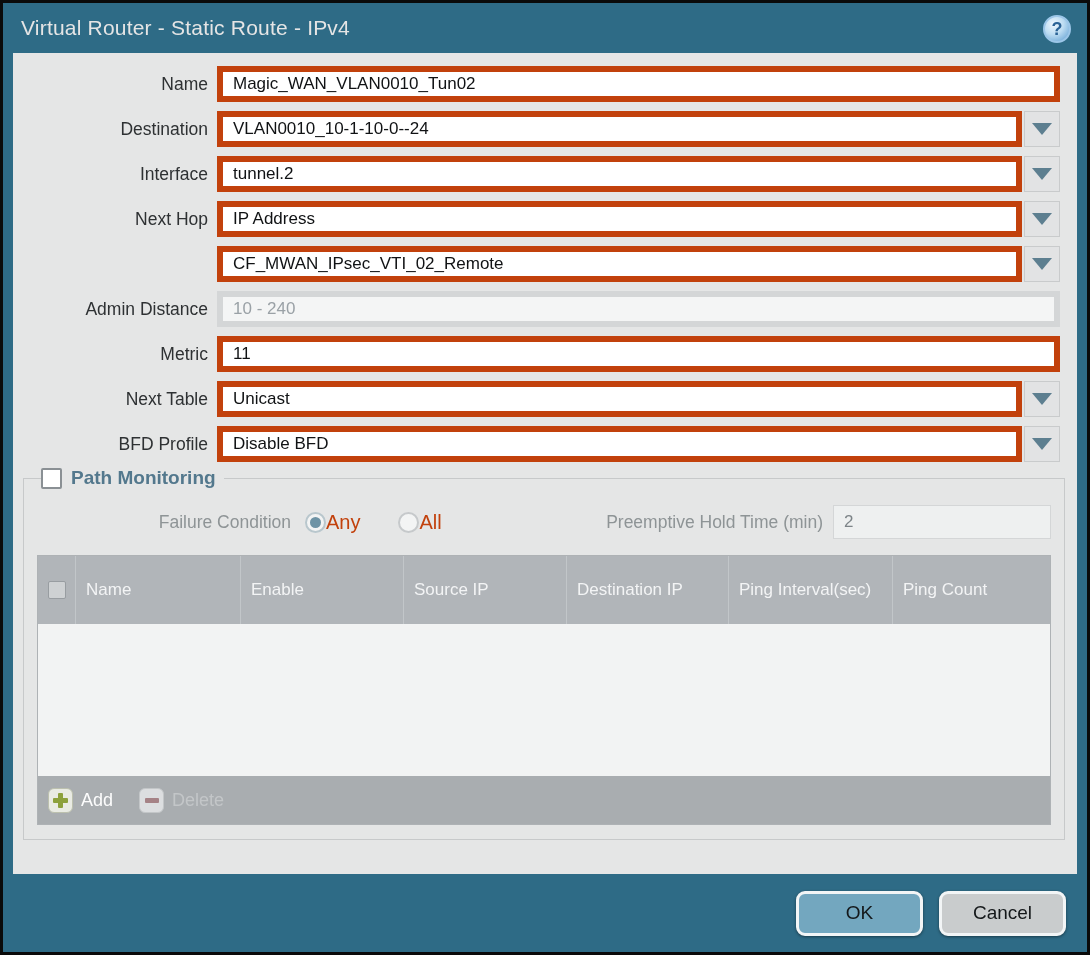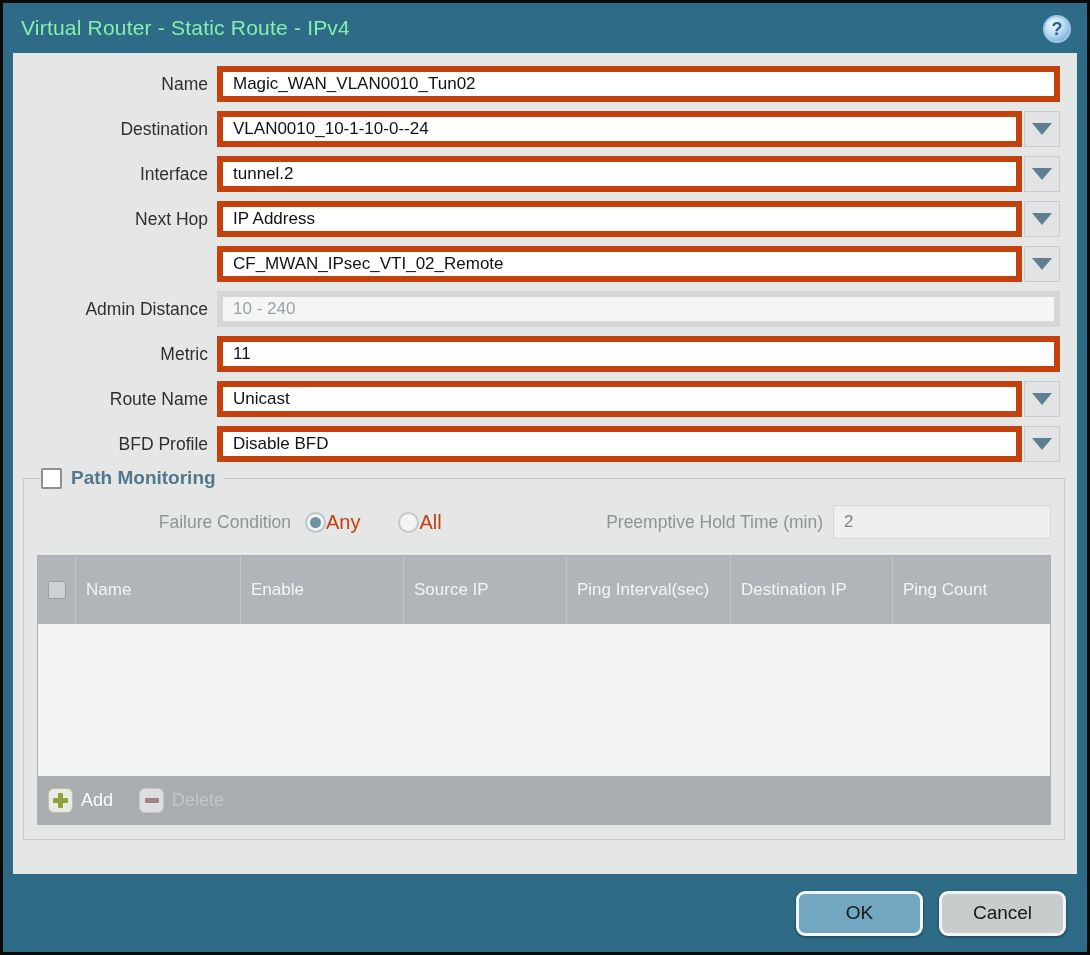--- a/index.html
+++ b/index.html
@@ -11,21 +11,21 @@
     display:flex; flex-direction:column;
     position:relative;
   }
   
   .titlebar {
     height:50px; flex:0 0 50px;
     display:flex; align-items:center;
     padding-left:18px; position:relative;
   }
   .titlebar .title {
-    color:#86efac; font-size:21px; font-weight:500; letter-spacing:.2px;
+    color:#e5e5e5; font-size:21px; font-weight:500; letter-spacing:.2px;
   }
   .help-icon {
     position:absolute; right:16px; top:12px;
     width:28px; height:28px; border-radius:50%;
     background:radial-gradient(circle at 35% 30%, #eef6fd 0%, #bcdcf2 45%, #5a9bd0 100%);
     border:2px solid #9cc6e8;
     color:#2a6295; font-weight:bold; font-size:18px;
     display:flex; align-items:center; justify-content:center;
     cursor:pointer;
   }
@@ -240,21 +240,21 @@
     </div>
 
     <div class="form-row">
       <label class="form-label">Metric</label>
       <div class="field-wrap">
         <input class="text-input" type="text" value="11" style="">
       </div>
     </div>
 
     <div class="form-row">
-      <label class="form-label">Route Name</label>
+      <label class="form-label">Next Table</label>
       <div class="field-wrap">
         <input class="text-input" type="text" value="Unicast" style="">
         <div class="dropdown-btn">
           <span class="arrow-down"></span>
         </div>
       </div>
     </div>
 
     <div class="form-row">
       <label class="form-label">BFD Profile</label>
@@ -287,22 +287,22 @@
       </div>
 
       <div class="pm-table">
         <div class="thead">
           <div class="th checkbox-col">
             <div class="table-checkbox"></div>
           </div>
           <div class="th" style="width:165px;">Name</div>
           <div class="th" style="width:163px;">Enable</div>
           <div class="th" style="width:163px;">Source IP</div>
+          <div class="th" style="width:162px;">Destination IP</div>
           <div class="th" style="width:164px;">Ping Interval(sec)</div>
-          <div class="th" style="width:162px;">Destination IP</div>
           <div class="th" style="flex:1;">Ping Count</div>
         </div>
         <div class="tbody"></div>
         <div class="tfoot">
           <div class="tool-btn">
             <span class="tool-icon add-icon"></span>
             <span class="tool-label">Add</span>
           </div>
           <div class="tool-btn disabled">
             <span class="tool-icon del-icon"></span>

